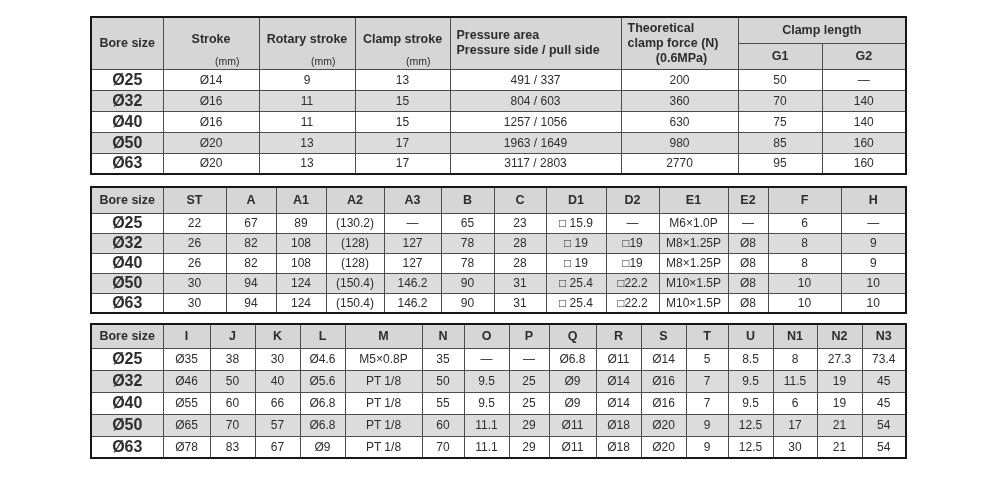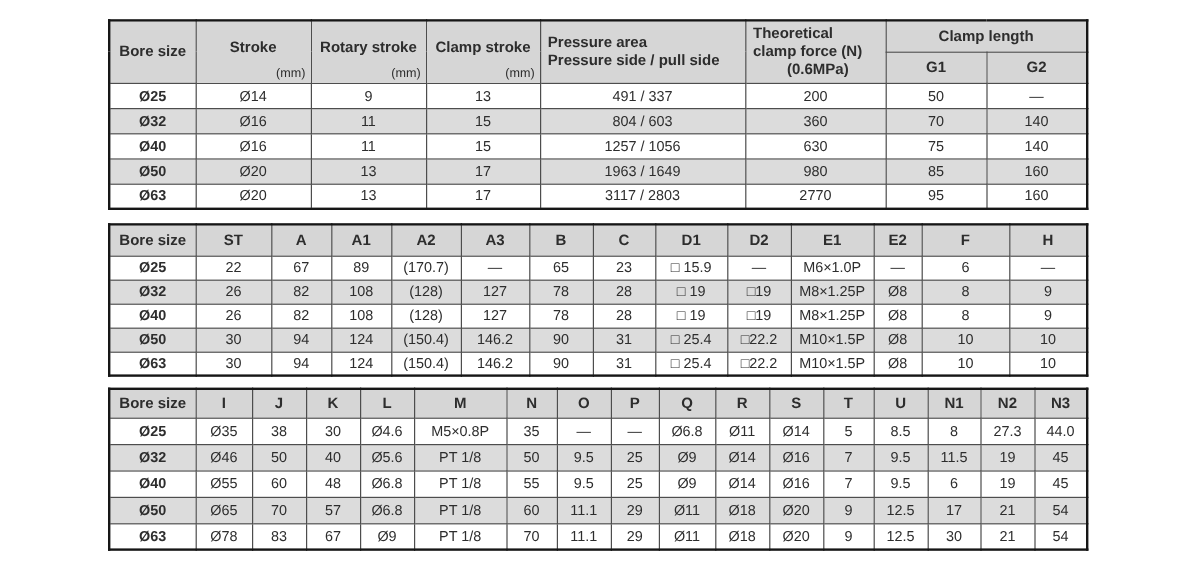--- a/index.html
+++ b/index.html
@@ -21,31 +21,31 @@
     position:absolute;left:90px;width:815px;background:#fff;
     border:2px solid var(--outer);
   }
   th,td{border:1px solid var(--grid);overflow:hidden;white-space:nowrap;}
   th{
     background:var(--header-bg);
     font-size:12.5px;font-weight:bold;text-align:center;vertical-align:middle;
     padding:0;
   }
   td{font-size:12px;text-align:center;vertical-align:middle;padding:0 2px;}
-  td.bore{font-weight:bold;font-size:12px;}
+  td.bore{font-weight:bold;font-size:16px;}
   tbody tr:nth-child(even) td{background:var(--stripe-bg);}
 
   
   #spec-table{top:16px;}
   #spec-table thead tr{height:26px;}
   #spec-table tbody tr{height:21px;}
   .th-unit{position:relative;padding-bottom:12px;}
   .th-unit .hmain{padding-top:3px;}
   .unit{
-    position:absolute;right:4px;bottom:2px;
+    position:absolute;right:19px;bottom:2px;
     font-size:10.5px;font-weight:normal;
   }
   .th-left{text-align:left;padding-left:6px;line-height:15px;}
   .th-left .uline{text-align:center;padding-right:2px;}
 
   
   #dim-table-1{top:186px;}
   #dim-table-1 thead tr{height:26px;}
   #dim-table-1 tbody tr{height:20px;}
 
@@ -187,21 +187,21 @@
         <th>F</th>
         <th>H</th>
       </tr>
     </thead>
   <tbody id="tbody-dim1">
       <tr>
         <td class="bore">Ø25</td>
         <td>22</td>
         <td>67</td>
         <td>89</td>
-        <td>(170.7)</td>
+        <td>(130.2)</td>
         <td>—</td>
         <td>65</td>
         <td>23</td>
         <td>□ 15.9</td>
         <td>—</td>
         <td>M6×1.0P</td>
         <td>—</td>
         <td>6</td>
         <td>—</td>
       </tr>
@@ -324,21 +324,21 @@
         <td>35</td>
         <td>—</td>
         <td>—</td>
         <td>Ø6.8</td>
         <td>Ø11</td>
         <td>Ø14</td>
         <td>5</td>
         <td>8.5</td>
         <td>8</td>
         <td>27.3</td>
-        <td>44.0</td>
+        <td>73.4</td>
       </tr>
       <tr>
         <td class="bore">Ø32</td>
         <td>Ø46</td>
         <td>50</td>
         <td>40</td>
         <td>Ø5.6</td>
         <td>PT 1/8</td>
         <td>50</td>
         <td>9.5</td>
@@ -349,21 +349,21 @@
         <td>7</td>
         <td>9.5</td>
         <td>11.5</td>
         <td>19</td>
         <td>45</td>
       </tr>
       <tr>
         <td class="bore">Ø40</td>
         <td>Ø55</td>
         <td>60</td>
-        <td>48</td>
+        <td>66</td>
         <td>Ø6.8</td>
         <td>PT 1/8</td>
         <td>55</td>
         <td>9.5</td>
         <td>25</td>
         <td>Ø9</td>
         <td>Ø14</td>
         <td>Ø16</td>
         <td>7</td>
         <td>9.5</td>

